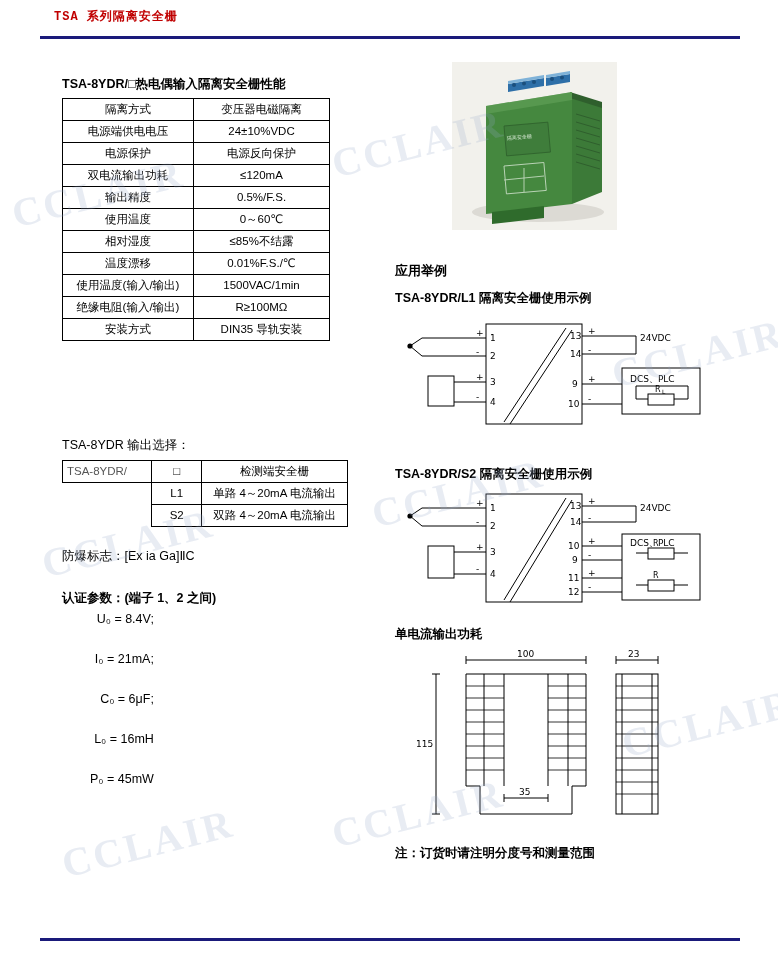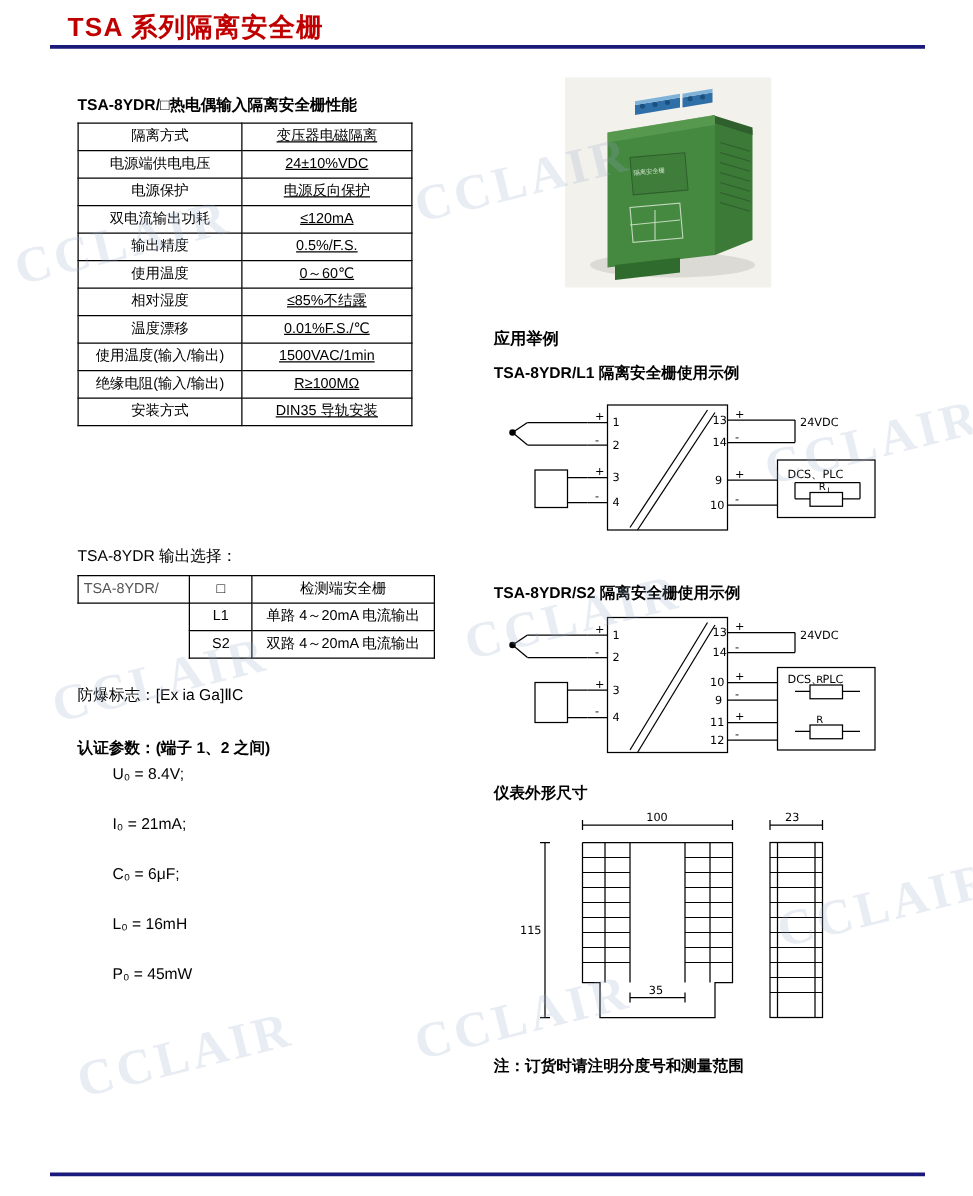--- a/index.html
+++ b/index.html
@@ -9,22 +9,23 @@
     font-family:"Liberation Sans","DejaVu Sans",sans-serif;
     color:#000;
     position:relative;
     overflow:hidden;
   }
   .page{position:relative;width:778px;height:957px;}
 
   
   .header{position:absolute;left:40px;top:8px;width:700px;}
   .header-title{
-    color:#c00000;font-weight:bold;font-size:21px;letter-spacing:1px;
+    color:#c00000;font-weight:bold;font-size:12px;letter-spacing:1px;
     padding-left:14px;
+    font-family:Liberation Mono, monospace;
   }
   .header-rule{
     position:absolute;left:0;top:28px;width:700px;height:3px;background:#1a1a7a;
   }
   .footer-rule{
     position:absolute;left:40px;top:938px;width:700px;height:3px;background:#1a1a7a;
   }
 
   
   .spec-wrap{position:absolute;left:62px;top:76px;width:270px;}
@@ -32,39 +33,39 @@
   table.spec{border-collapse:collapse;width:268px;}
   table.spec td{
     border:1px solid #000;
     font-size:11.5px;
     height:21px;
     text-align:center;
     padding:0 2px;
     line-height:19px;
   }
   table.spec td.k{width:132px;}
-  table.spec td.v{width:134px;text-decoration:underline;}
+  table.spec td.v{width:134px;}
 
   
   .order-wrap{position:absolute;left:62px;top:437px;width:290px;}
   .order-caption{font-size:12.5px;font-weight:normal;margin-bottom:6px;}
   table.order{border-collapse:collapse;width:286px;}
   table.order td{
     border:1px solid #000;font-size:11.5px;height:21px;padding:0 4px;line-height:19px;
   }
   table.order td.c1{width:86px;color:#555;}
   table.order td.c2{width:44px;text-align:center;}
   table.order td.c3{width:150px;text-align:center;}
   table.order td.blank{border:none;}
 
   
   .exmark{position:absolute;left:62px;top:548px;font-size:12.5px;font-weight:normal;}
   .certtitle{position:absolute;left:62px;top:590px;font-size:12.5px;font-weight:bold;}
   .params{position:absolute;left:90px;top:612px;font-size:12.5px;}
-  .params div{margin-bottom:26px;}
+  .params div{margin-bottom:26px;text-align:right;}
 
   
   .photo{
     position:absolute;left:452px;top:62px;width:165px;height:168px;
     background:#f3f2ee;
   }
 
   .apptitle{position:absolute;left:395px;top:262px;font-size:13px;font-weight:bold;}
   .dia1-title{position:absolute;left:395px;top:290px;font-size:12.5px;font-weight:bold;}
   .dia2-title{position:absolute;left:395px;top:466px;font-size:12.5px;font-weight:bold;}
@@ -233,21 +234,21 @@
         <line x1="124" y1="84" x2="148" y2="91"></line>
         <line x1="124" y1="92" x2="148" y2="99"></line>
         <line x1="124" y1="100" x2="148" y2="107"></line>
       </g>
     </svg>
   </div>
 
   <div class="apptitle">应用举例</div>
   <div class="dia1-title">TSA-8YDR/L1 隔离安全栅使用示例</div>
   <div class="dia2-title">TSA-8YDR/S2 隔离安全栅使用示例</div>
-  <div class="dimtitle">仪表外形尺寸</div>
+  <div class="dimtitle">单电流输出功耗</div>
   <div class="note">注：订货时请注明分度号和测量范围</div>
 
   <div class="dia1">
     <svg width="340" height="140" viewBox="0 0 340 140">
       <g stroke="#000" fill="none" stroke-width="1">
 
         <rect x="86" y="14" width="96" height="100"></rect>
 
         <line x1="104" y1="112" x2="166" y2="18"></line>
         <line x1="110" y1="114" x2="172" y2="20"></line>

